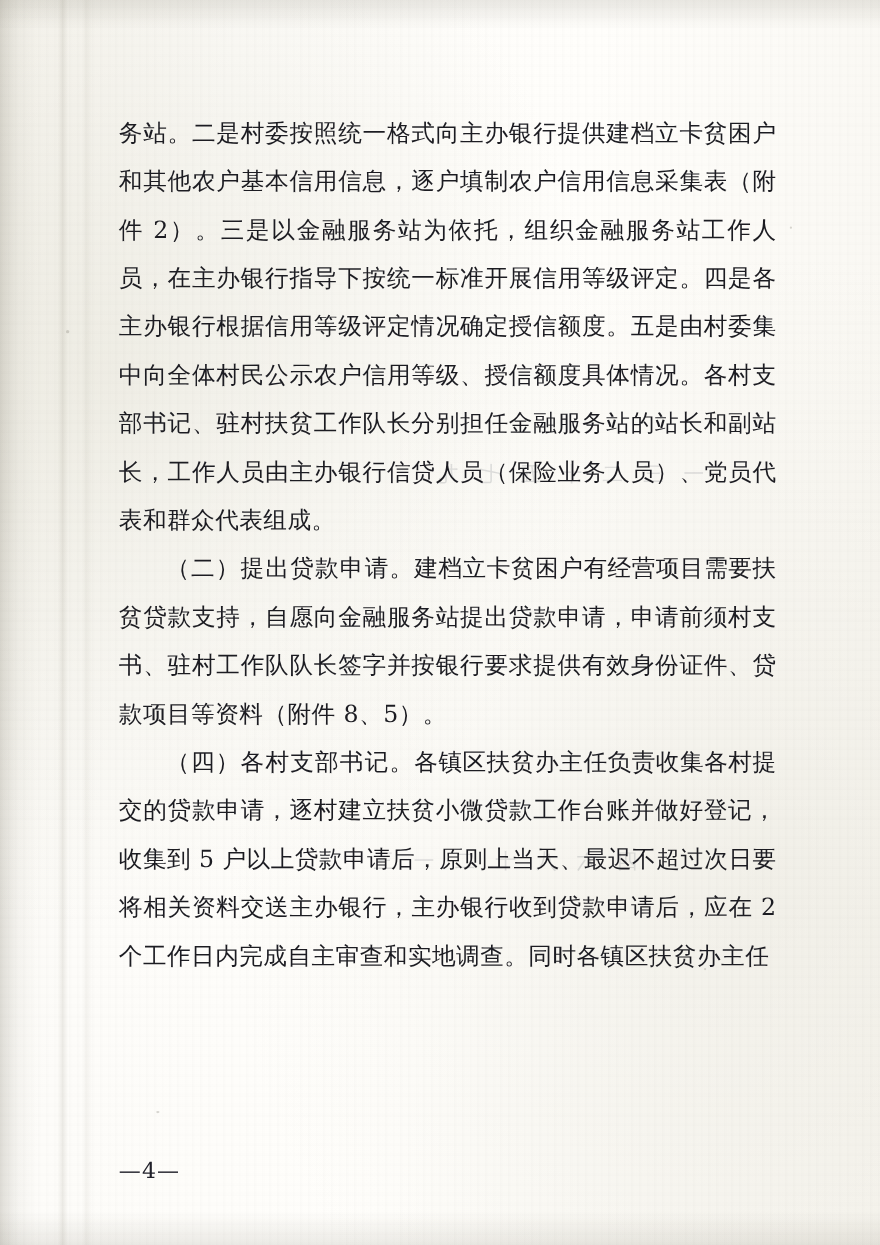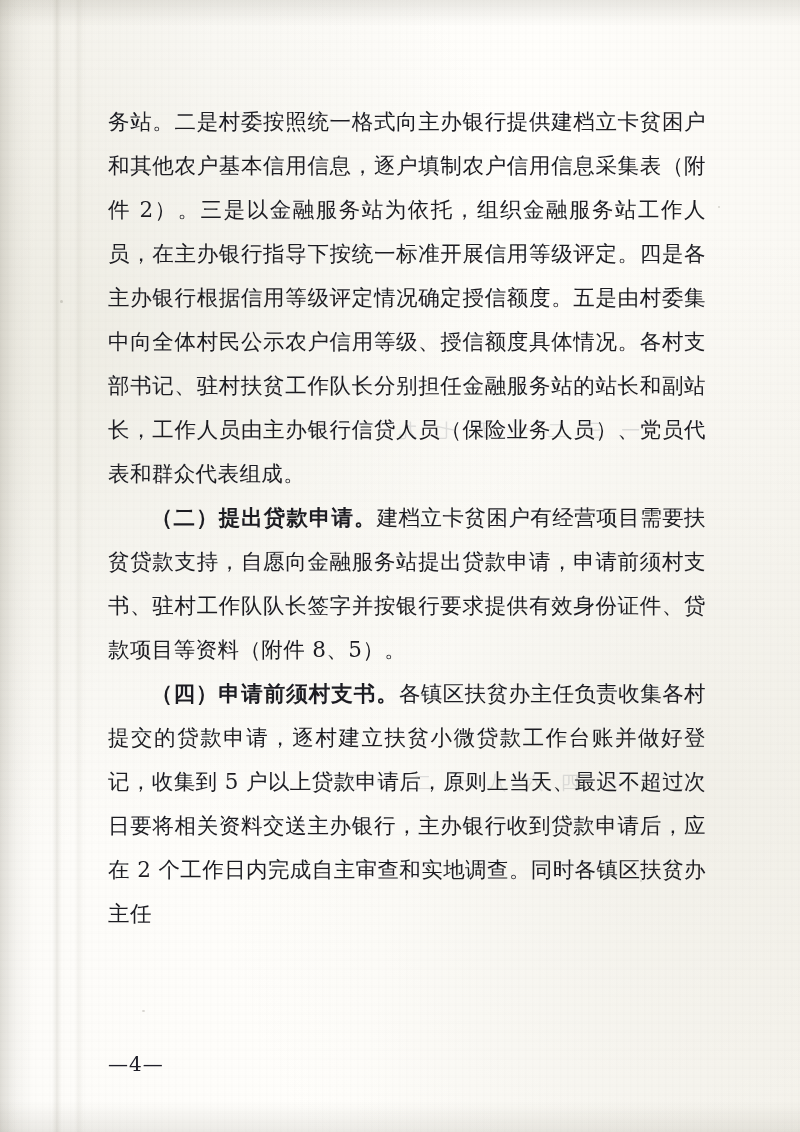--- a/index.html
+++ b/index.html
@@ -80,21 +80,21 @@
     font-family: "DejaVu Serif", serif;
   }
   .para {
     margin: 0;
     text-indent: 0;
   }
   .para.indent {
     text-indent: 43px;
   }
   .lead {
-    font-weight: bold;
+    font-weight: normal;
     letter-spacing: 1px;
     margin-top: 12px;
   }
   .page-number {
     position: absolute;
     left: 108px;
     top: 1052px;
     font-size: 20px;
     color: #20202a;
     letter-spacing: 1px;
@@ -152,20 +152,20 @@
     <p class="para">
       <span>务站。二是村委按照统一格式向主办银行提供建档立卡贫困户和其他农户基本信用信息，逐户填制农户信用信息采集表（附件 2）。三是以金融服务站为依托，组织金融服务站工作人员，在主办银行指导下按统一标准开展信用等级评定。四是各主办银行根据信用等级评定情况确定授信额度。五是由村委集中向全体村民公示农户信用等级、授信额度具体情况。各村支部书记、驻村扶贫工作队长分别担任金融服务站的站长和副站长，工作人员由主办银行信贷人员（保险业务人员）、党员代表和群众代表组成。</span>
     </p>
 
     <p class="para indent">
       <span class="lead">（二）提出贷款申请。</span><span>建档立卡贫困户有经营项目需要扶贫贷款支持，自愿向金融服务站提出贷款申请，申请前须村支书、驻村工作队队长签字并按银行要求提供有效身份证件、贷款项目等资料（附件 8、5）。</span>
     </p>
 
 
     <p class="para indent">
-      <span class="lead">（四）申请前须村支书。</span><span>各镇区扶贫办主任负责收集各村提交的贷款申请，逐村建立扶贫小微贷款工作台账并做好登记，收集到 5 户以上贷款申请后，原则上当天、最迟不超过次日要将相关资料交送主办银行，主办银行收到贷款申请后，应在 2 个工作日内完成自主审查和实地调查。同时各镇区扶贫办主任</span>
+      <span class="lead">（四）各村支部书记。</span><span>各镇区扶贫办主任负责收集各村提交的贷款申请，逐村建立扶贫小微贷款工作台账并做好登记，收集到 5 户以上贷款申请后，原则上当天、最迟不超过次日要将相关资料交送主办银行，主办银行收到贷款申请后，应在 2 个工作日内完成自主审查和实地调查。同时各镇区扶贫办主任</span>
     </p>
 
   </div>
 
   <div class="page-number">—4—</div>
 
 </div>
 
 </body></html>

